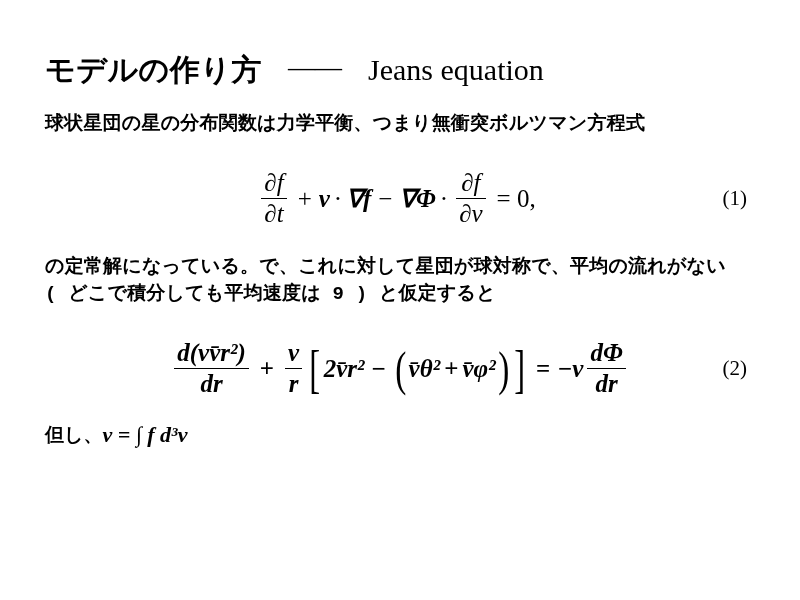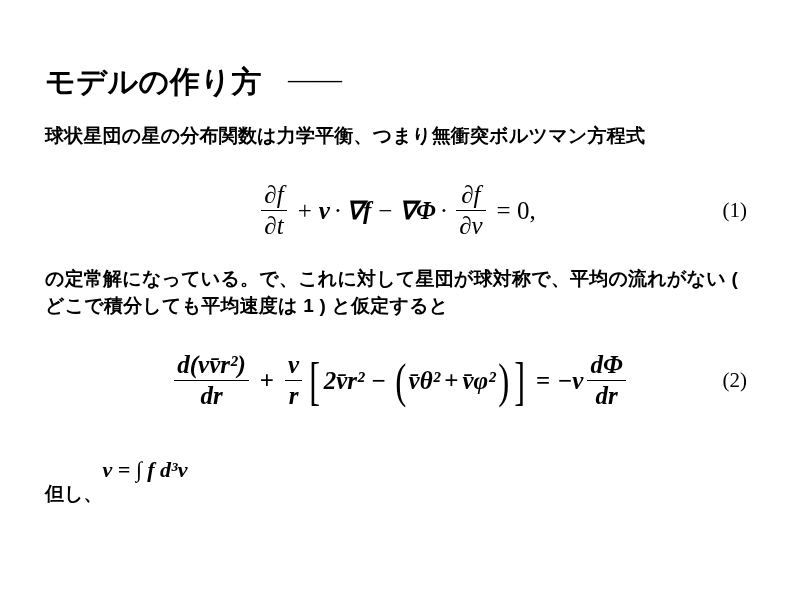--- a/index.html
+++ b/index.html
@@ -19,21 +19,20 @@
     width: 800px;
     height: 600px;
     box-sizing: border-box;
     padding: 55px 45px 20px 45px;
   }
   .title-row {
     display: flex;
     align-items: baseline;
     gap: 26px;
     margin-bottom: 26px;
-    margin-top: 12px;
   }
   .title-jp {
     font-family: "DejaVu Sans", sans-serif;
     font-weight: bold;
     font-size: 30px;
     letter-spacing: 0.5px;
     line-height: 1;
   }
   .title-dash {
     font-family: "Liberation Serif", serif;
@@ -41,21 +40,21 @@
     line-height: 1;
     position: relative;
     top: -4px;
   }
   .title-en {
     font-family: "Liberation Serif", serif;
     font-size: 30px;
     line-height: 1;
   }
   .para {
-    font-family: Liberation Sans, sans-serif;
+    font-family: Liberation Mono, monospace;
     font-weight: bold;
     font-size: 19px;
     line-height: 1.42;
     letter-spacing: 0.2px;
     margin: 8px 0 8px 0;
     max-width: 700px;
   }
   .para.second {
     margin-top: 22px;
   }
@@ -126,31 +125,31 @@
     font-size: 19px;
     display: flex;
     align-items: center;
     margin-top: 16px;
   }
   .last-line .math { font-size: 22px; }
   .jp-inline {
     font-family: "DejaVu Sans", sans-serif;
     font-weight: bold;
     font-size: 19px;
-    margin-top: 47px;
   }
 </style>
 </head>
 <body>
 
 <div class="slide">
 
   <div class="title-row">
     <span class="title-jp">モデルの作り方</span>
     <span class="title-dash">——</span>
+    <span class="title-en">Jeans equation</span>
   </div>
 
   <p class="para">球状星団の星の分布関数は力学平衡、つまり無衝突ボルツマン方程式</p>
 
   <div class="eq-block">
     <span class="math">
       <span class="frac">
         <span class="num">∂f</span>
         <span class="bar"></span>
         <span class="den">∂t</span>
@@ -165,21 +164,21 @@
       <span class="frac">
         <span class="num">∂f</span>
         <span class="bar"></span>
         <span class="den">∂v</span>
       </span>
       <span class="op">= 0,</span>
     </span>
     <span class="eq-num">(1)</span>
   </div>
 
-  <p class="para second">の定常解になっている。で、これに対して星団が球対称で、平均の流れがない ( どこで積分しても平均速度は 1 ) と仮定すると</p>
+  <p class="para second">の定常解になっている。で、これに対して星団が球対称で、平均の流れがない ( どこで積分しても平均速度は 9 ) と仮定すると</p>
 
   <div class="eq-block">
     <span class="math bold">
       <span class="frac">
         <span class="num">d(νv̄r²)</span>
         <span class="bar"></span>
         <span class="den">dr</span>
       </span>
       <span class="op">+</span>
       <span class="frac">

